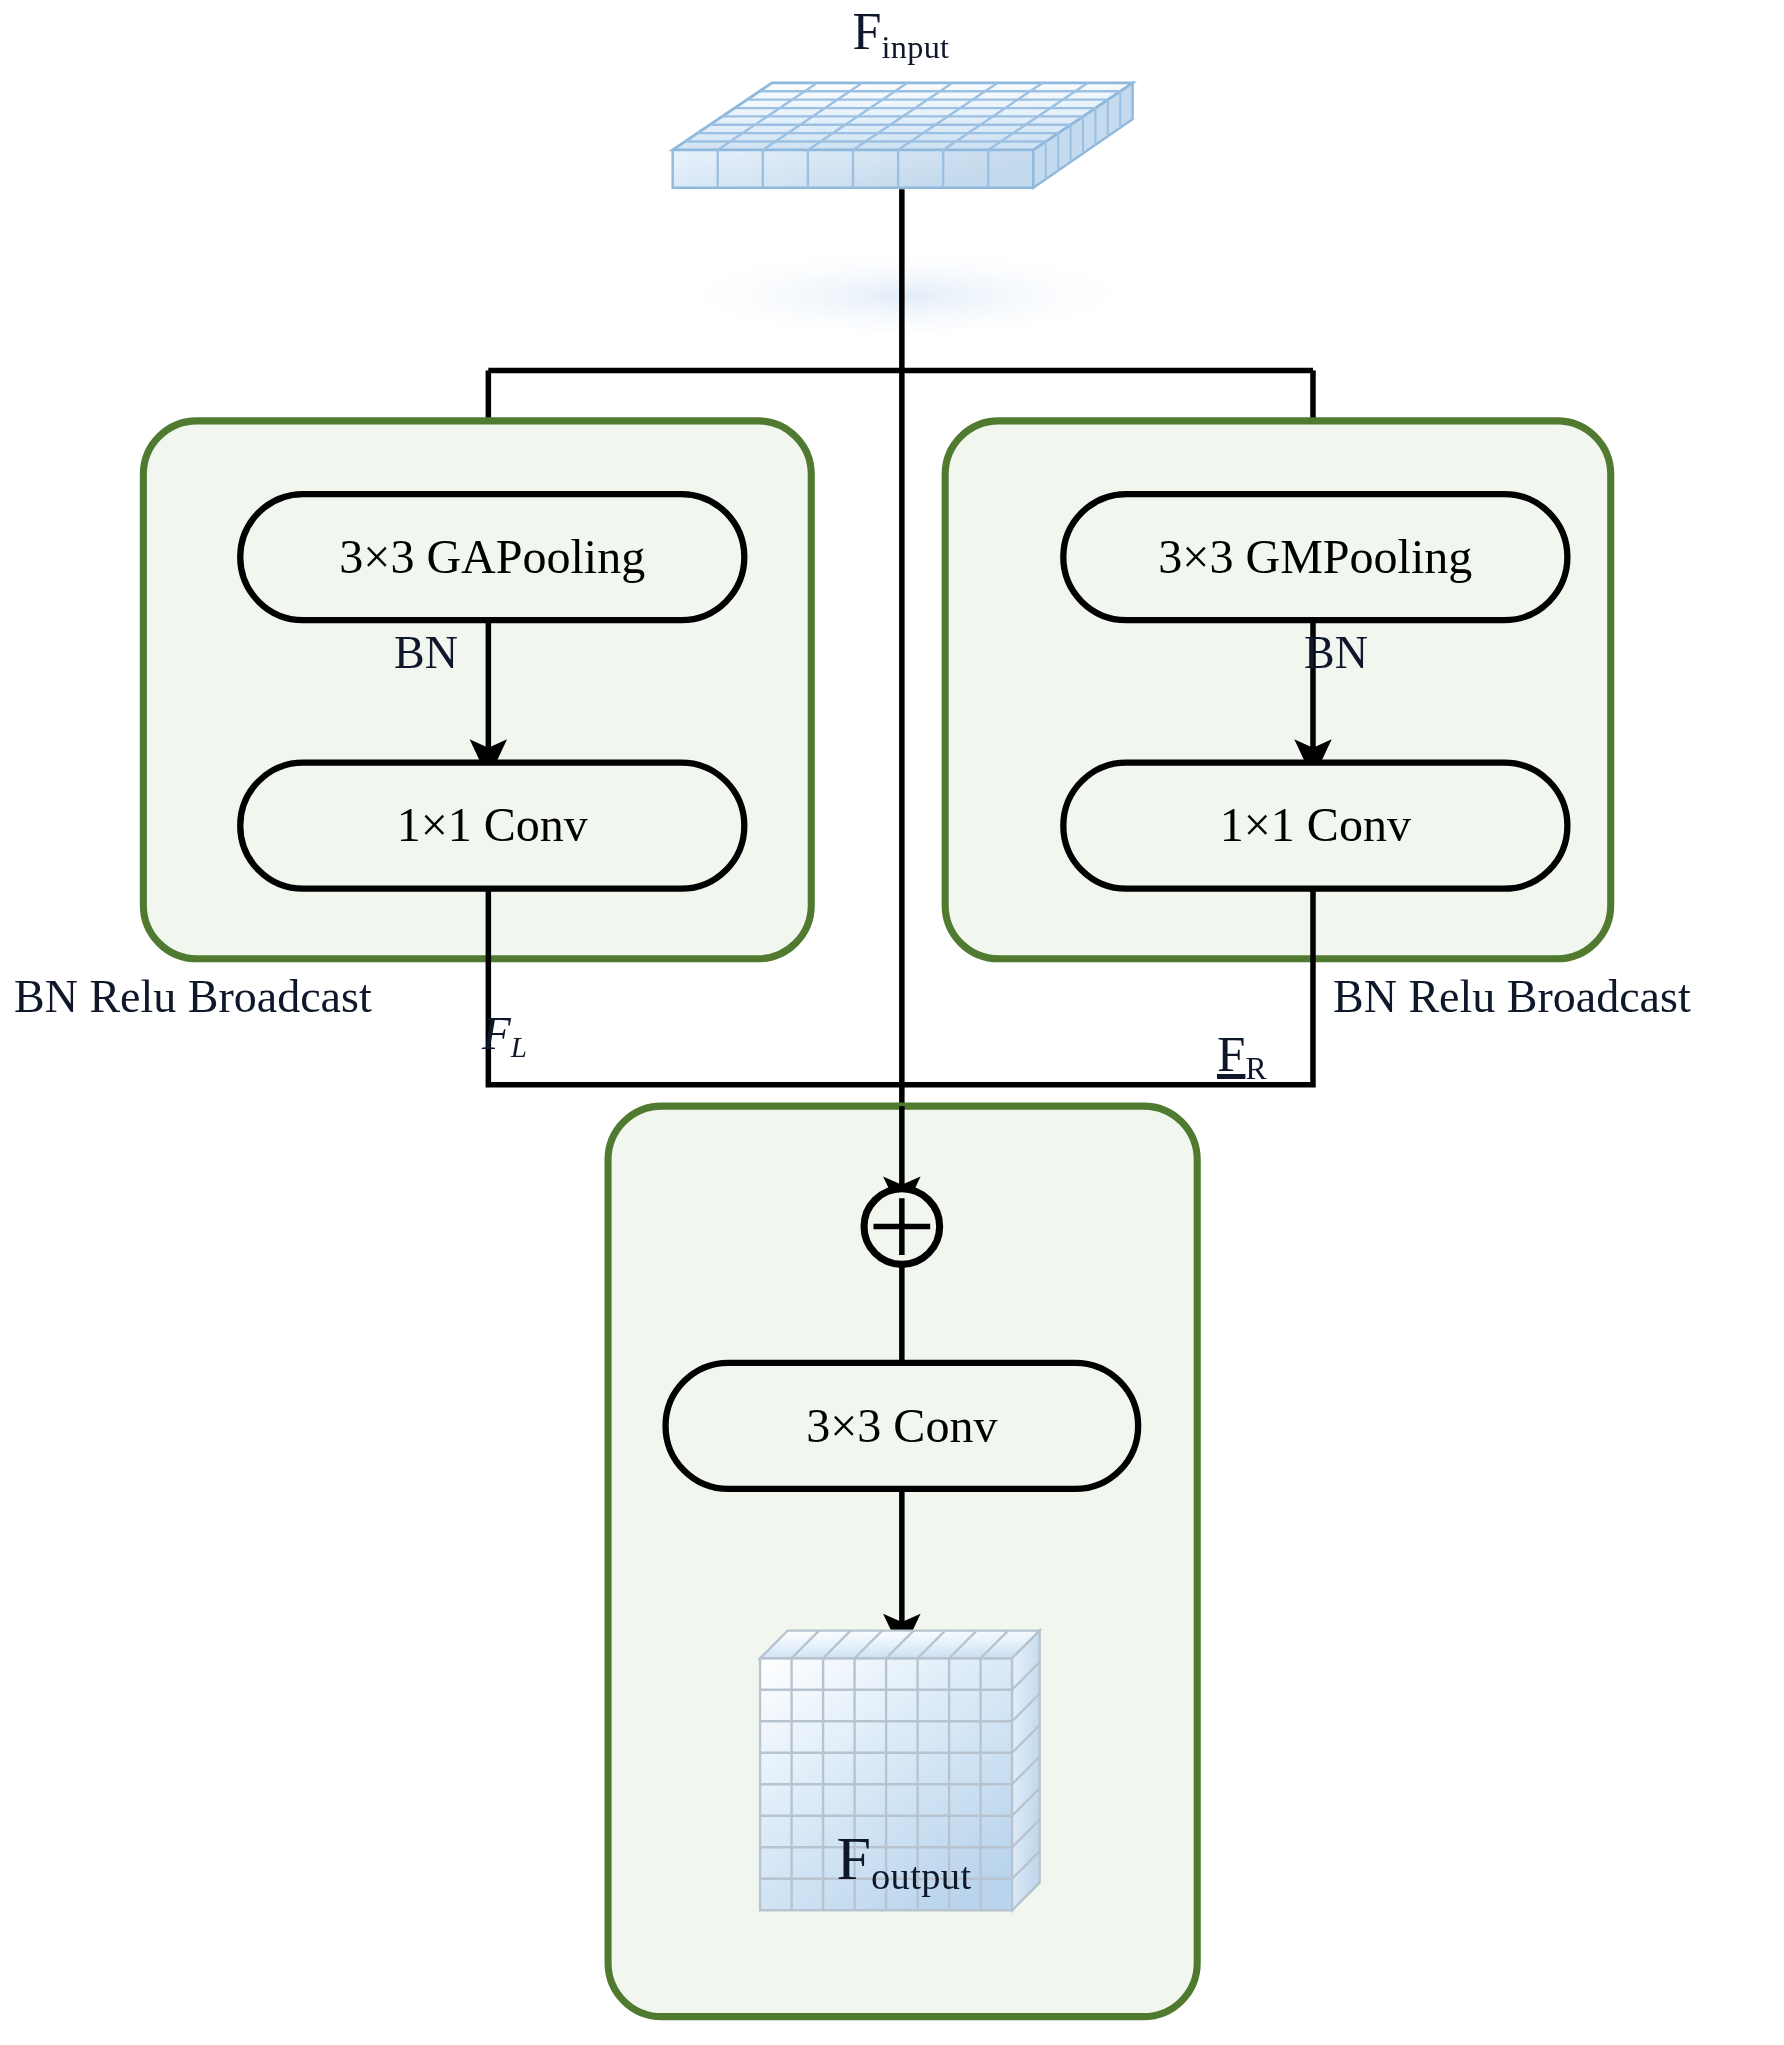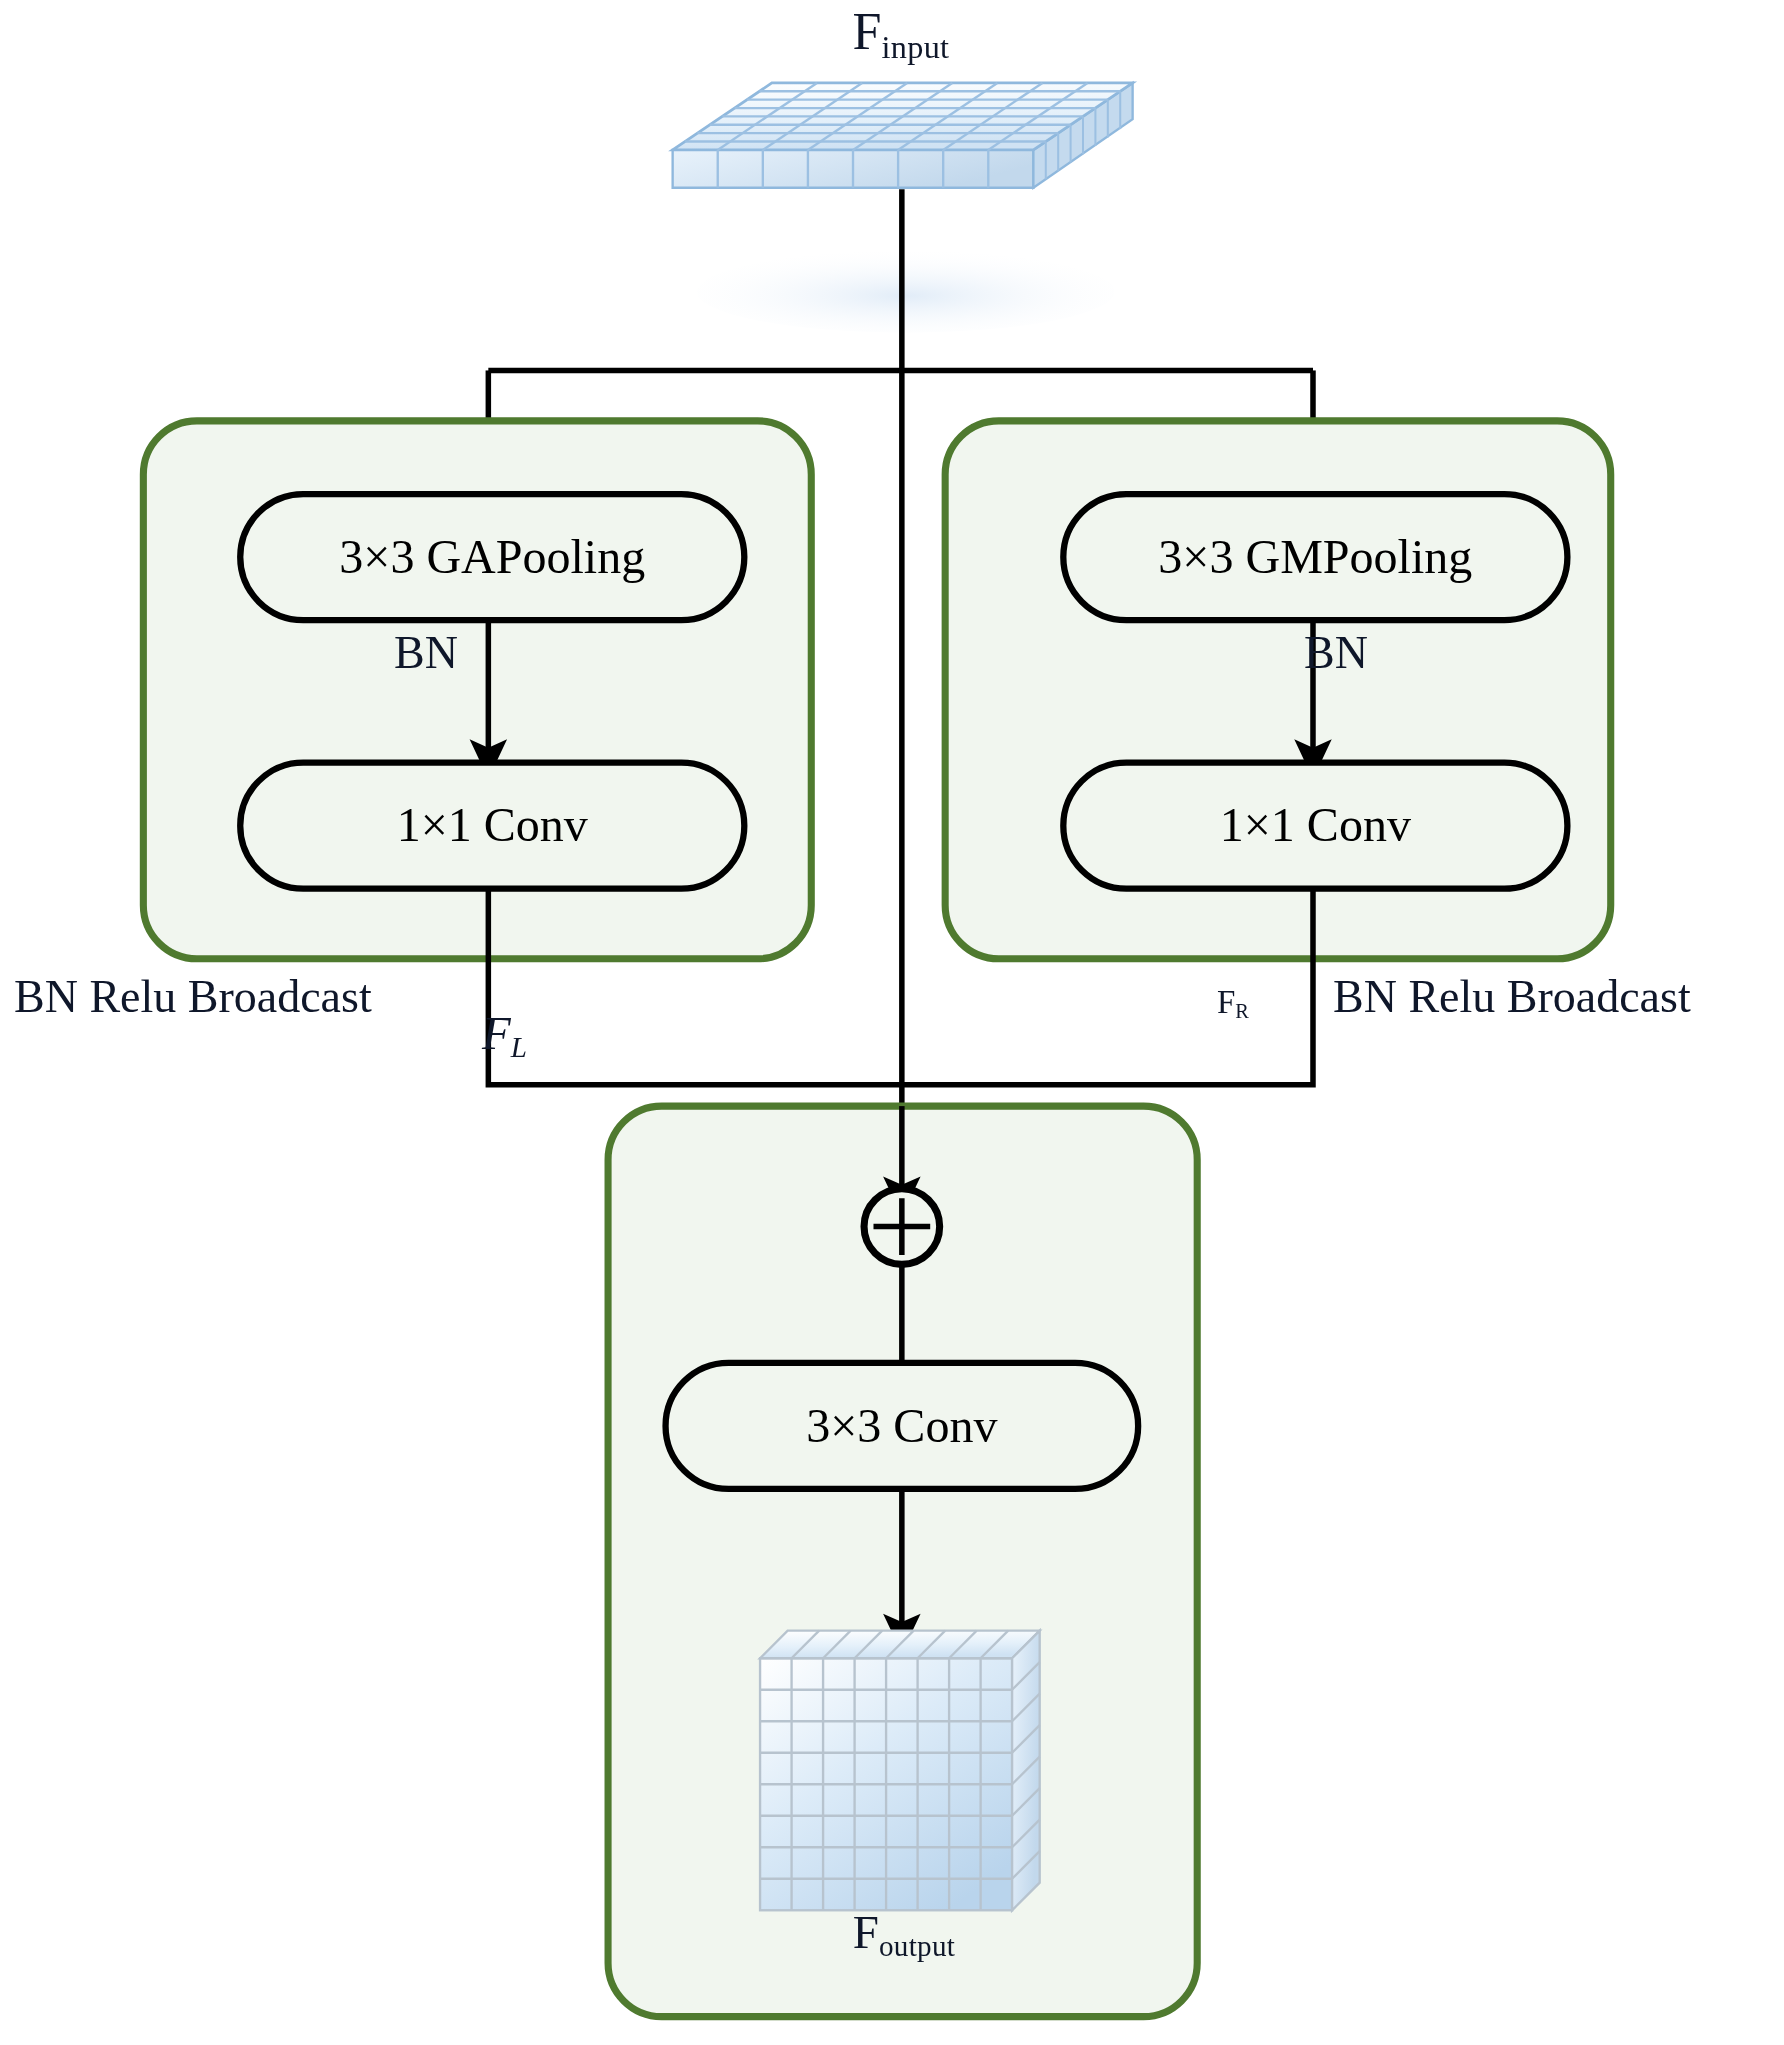--- a/index.html
+++ b/index.html
@@ -36,23 +36,23 @@
     line-height: 1;
   }
   .lbl sub {
     font-size: 0.62em;
     vertical-align: baseline;
     position: relative;
     top: 0.26em;
     letter-spacing: 0.01em;
   }
   #label-finput   { left: 901px; top: 6.3px;    font-size: 52px; transform: translateX(-50%); }
-  #label-foutput  { left: 904px; top: 1909px; font-size: 47px; transform: translateX(-50%); }
+  #label-foutput  { left: 904px; top: 1827px; font-size: 62px; transform: translateX(-50%); }
   #label-fl       { left: 482px;  top: 1010px; font-size: 47px; font-style: italic; }
-  #label-fr       { left: 1217px; top: 986px; font-size: 33px; }
+  #label-fr       { left: 1217px; top: 1029px; font-size: 51px; text-decoration: underline; }
   #label-bn-left  { left: 394px;  top: 630px;  font-size: 46px; }
   #label-bn-right { left: 1304px; top: 630px;  font-size: 46px; }
   #label-brd-left { left: 14px;   top: 974px; font-size: 46px; }
   #label-brd-right{ left: 1333px; top: 974px; font-size: 46px; }
 </style>
 </head>
 <body>
 
 <div id="diagram-root">
 

